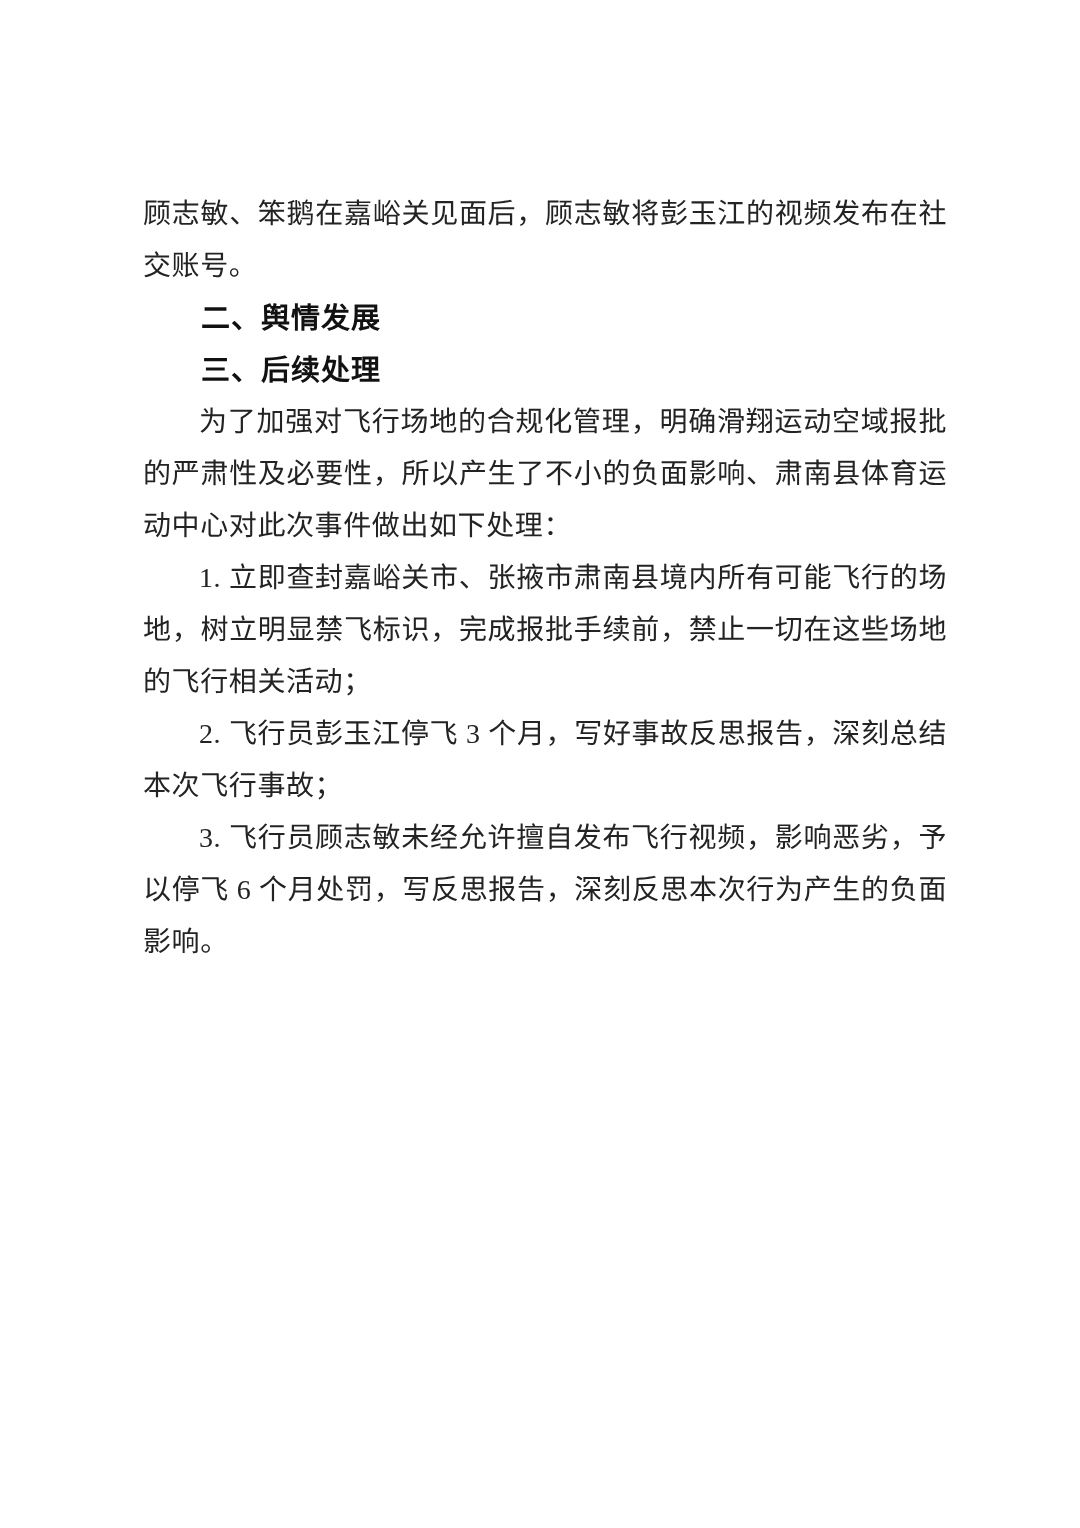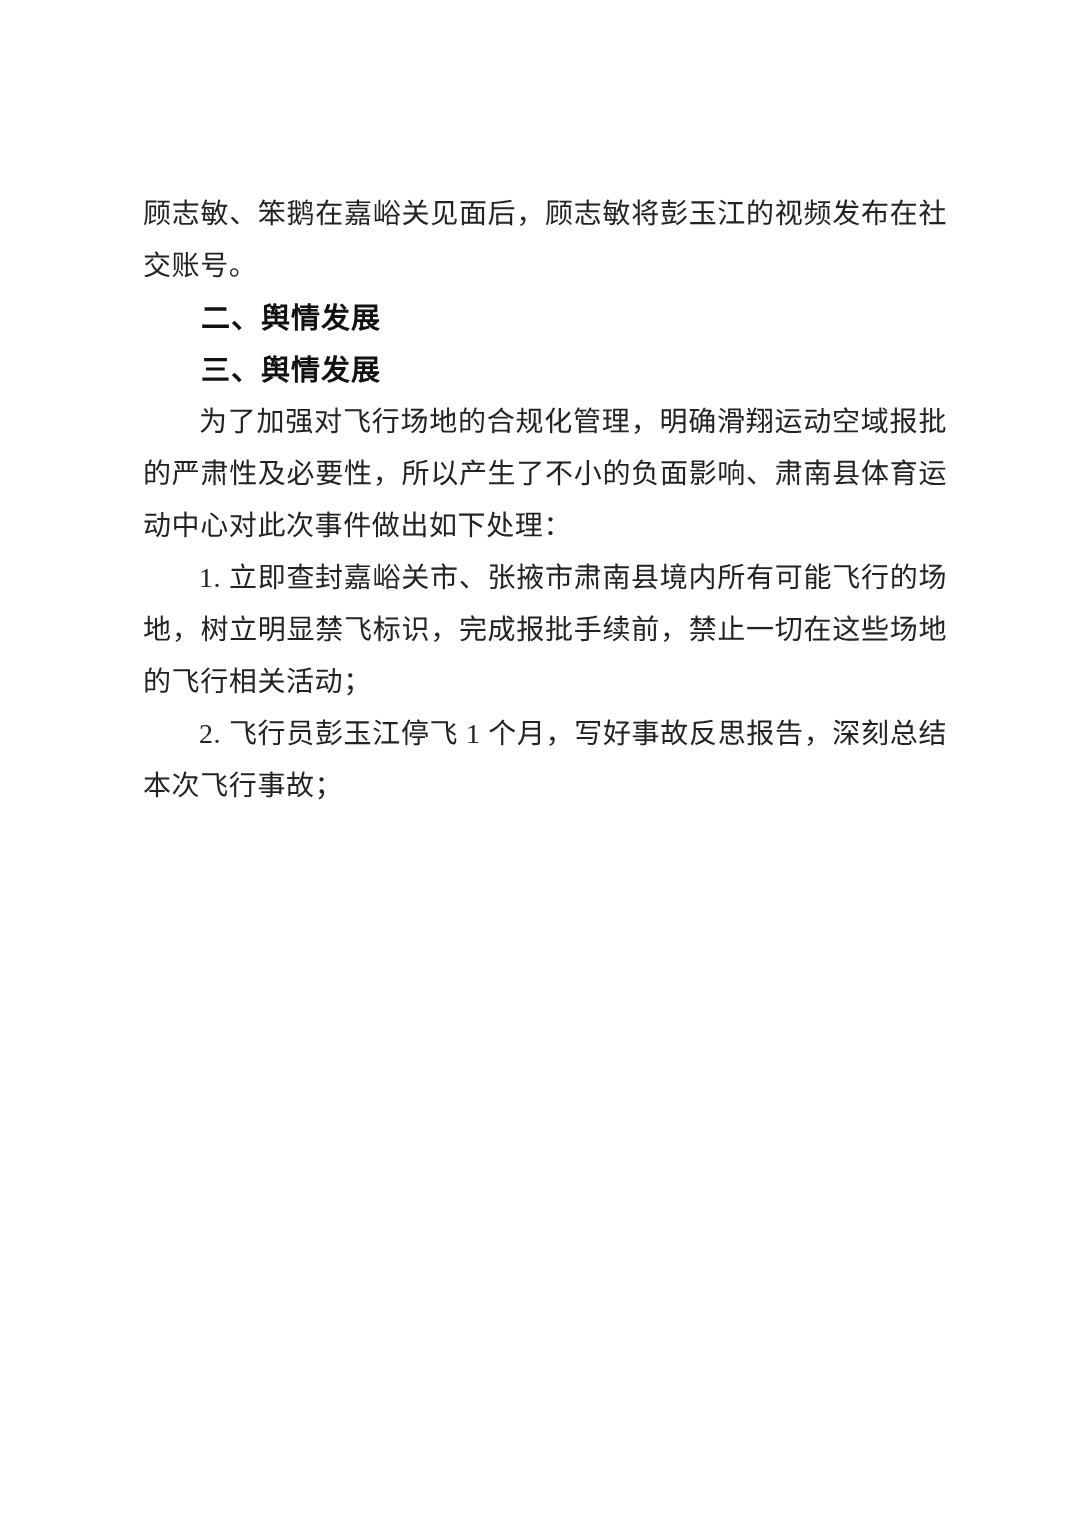--- a/index.html
+++ b/index.html
@@ -68,27 +68,28 @@
 <body>
 
 <div class="page">
   <div class="content">
 
     <p class="body-text">顾志敏、笨鹅在嘉峪关见面后，顾志敏将彭玉江的视频发布在社交账号。</p>
 
     <p class="sec-heading">二、舆情发展</p>
 
 
-    <p class="sec-heading">三、舆情发展</p>
+    <p class="sec-heading">三、后续处理</p>
 
     <p class="body-text indent">为了加强对飞行场地的合规化管理，明确滑翔运动空域报批的严肃性及必要性，所以产生了不小的负面影响、肃南县体育运动中心对此次事件做出如下处理：</p>
 
     <p class="body-text indent">1. 立即查封嘉峪关市、张掖市肃南县境内所有可能飞行的场地，树立明显禁飞标识，完成报批手续前，禁止一切在这些场地的飞行相关活动；</p>
 
-    <p class="body-text indent">2. 飞行员彭玉江停飞 1 个月，写好事故反思报告，深刻总结本次飞行事故；</p>
+    <p class="body-text indent">2. 飞行员彭玉江停飞 3 个月，写好事故反思报告，深刻总结本次飞行事故；</p>
 
+    <p class="body-text indent">3. 飞行员顾志敏未经允许擅自发布飞行视频，影响恶劣，予以停飞 6 个月处罚，写反思报告，深刻反思本次行为产生的负面影响。</p>
 
   </div>
 
   <div class="footer">
     <span class="dash">–</span><span class="page-num">3</span><span class="dash">–</span>
   </div>
 </div>
 
 </body></html>

